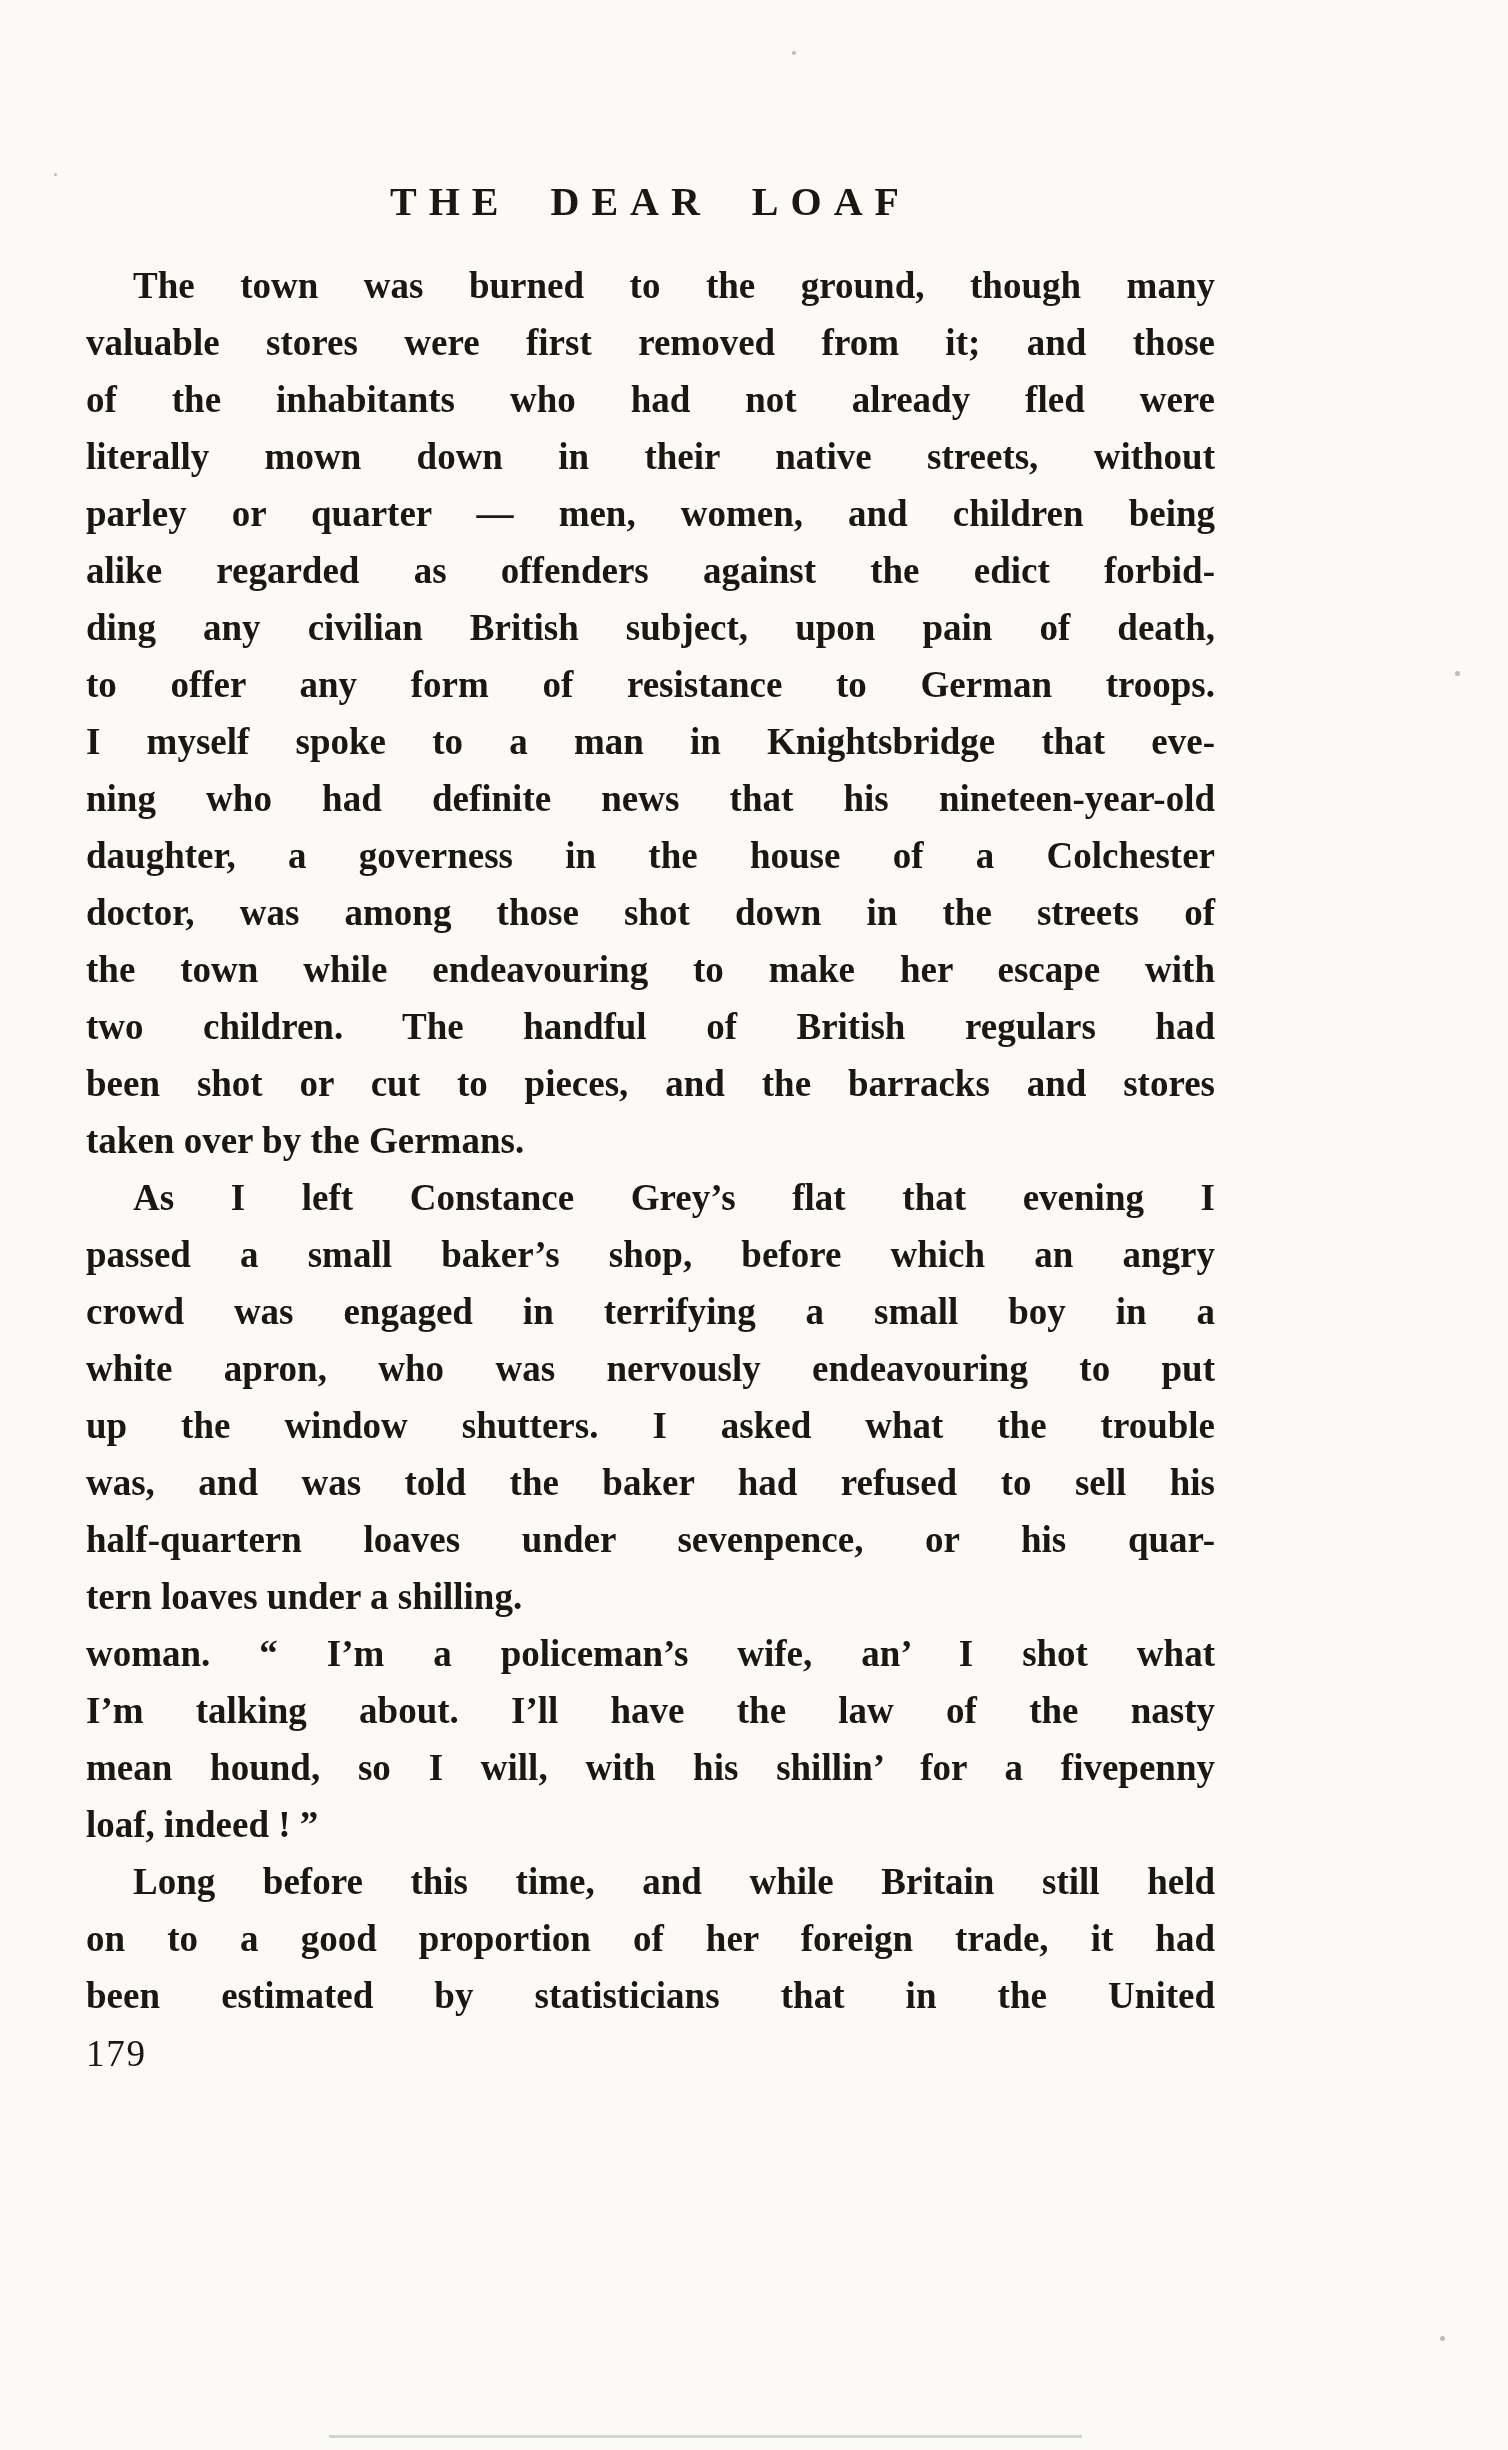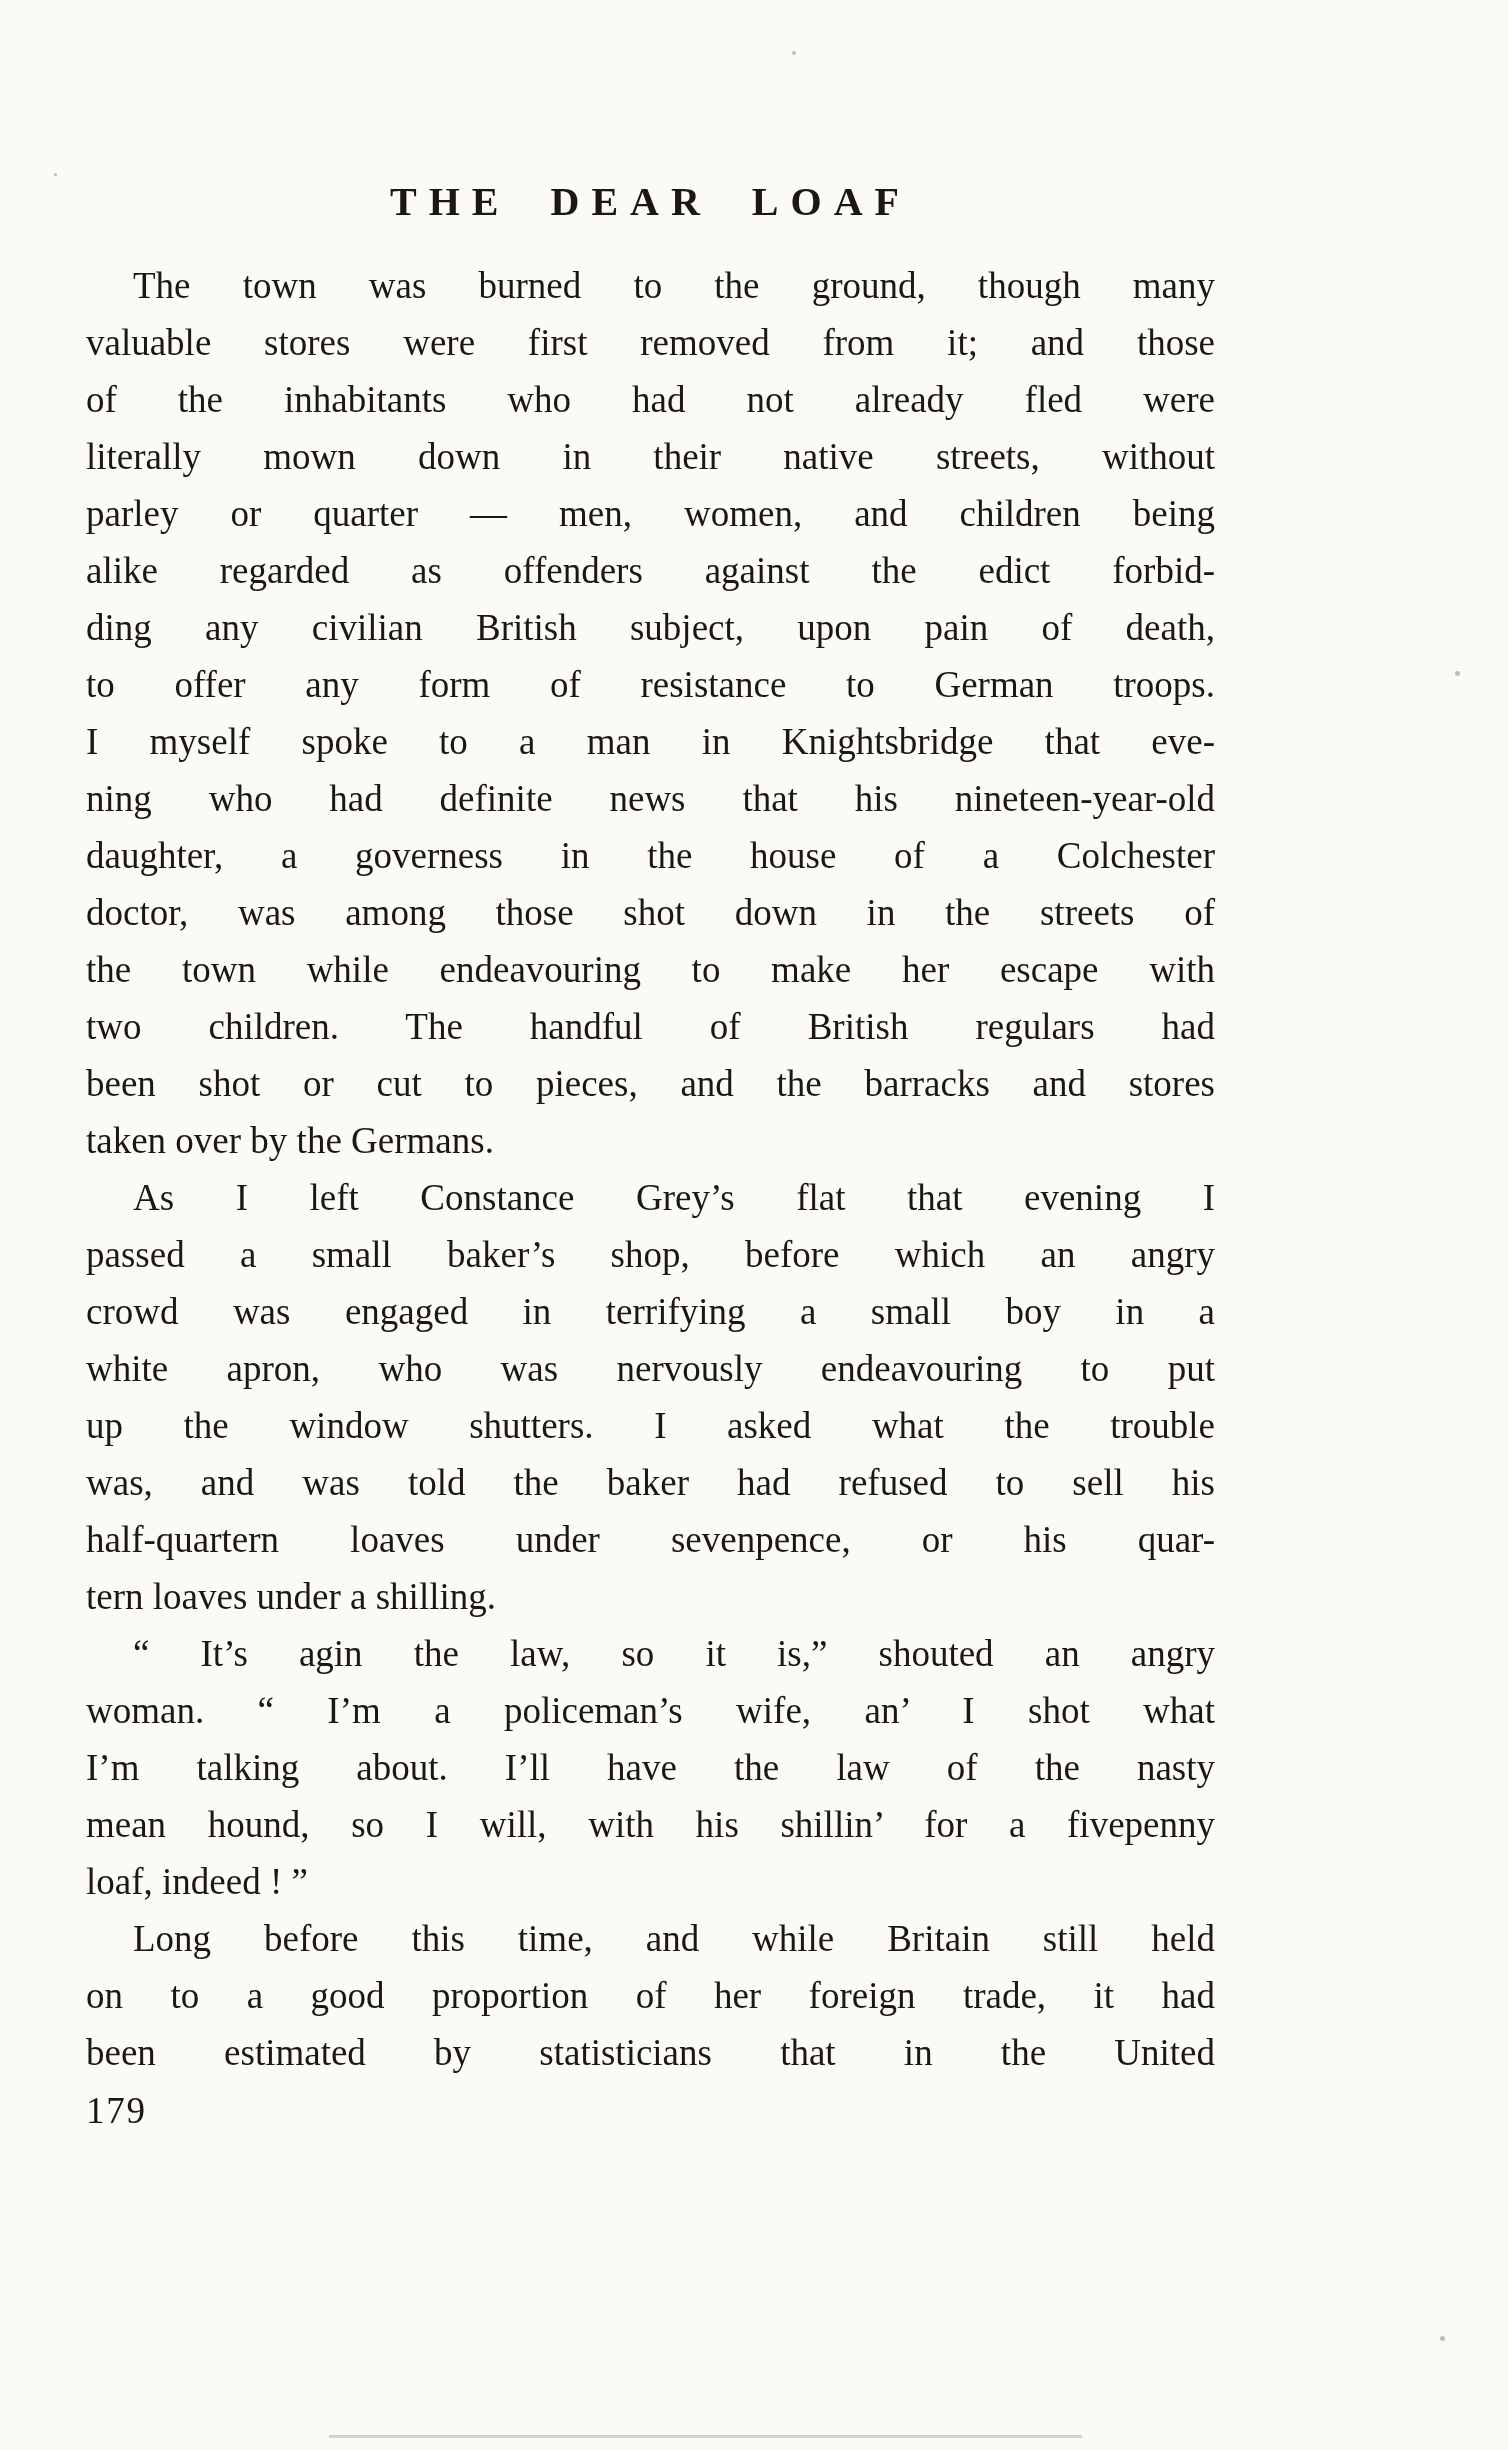--- a/index.html
+++ b/index.html
@@ -31,20 +31,21 @@
     white-space: nowrap;
   }
   .para {
     margin: 0;
   }
   .line {
     font-size: 37px;
     line-height: 57px;
     text-align: justify;
     text-align-last: justify;
+    font-weight: bold;
   }
   .line.first {
     text-indent: 47px;
   }
   .line.no-just {
     text-align-last: left;
   }
   .page-number {
     text-align: left;
     font-size: 37px;
@@ -99,21 +100,20 @@
         <div class="line first">As I left Constance Grey’s flat that evening I</div>
         <div class="line">passed a small baker’s shop, before which an angry</div>
         <div class="line">crowd was engaged in terrifying a small boy in a</div>
         <div class="line">white apron, who was nervously endeavouring to put</div>
         <div class="line">up the window shutters. I asked what the trouble</div>
         <div class="line">was, and was told the baker had refused to sell his</div>
         <div class="line">half-quartern loaves under sevenpence, or his quar-</div>
         <div class="line no-just">tern loaves under a shilling.</div>
       </div>
       <div class="para">
-        <div class="line first">“ It’s agin the law, so it is,” shouted an angry</div>
         <div class="line">woman. “ I’m a policeman’s wife, an’ I shot what</div>
         <div class="line">I’m talking about. I’ll have the law of the nasty</div>
         <div class="line">mean hound, so I will, with his shillin’ for a fivepenny</div>
         <div class="line no-just">loaf, indeed ! ”</div>
       </div>
       <div class="para">
         <div class="line first">Long before this time, and while Britain still held</div>
         <div class="line">on to a good proportion of her foreign trade, it had</div>
         <div class="line">been estimated by statisticians that in the United</div>
       </div>

